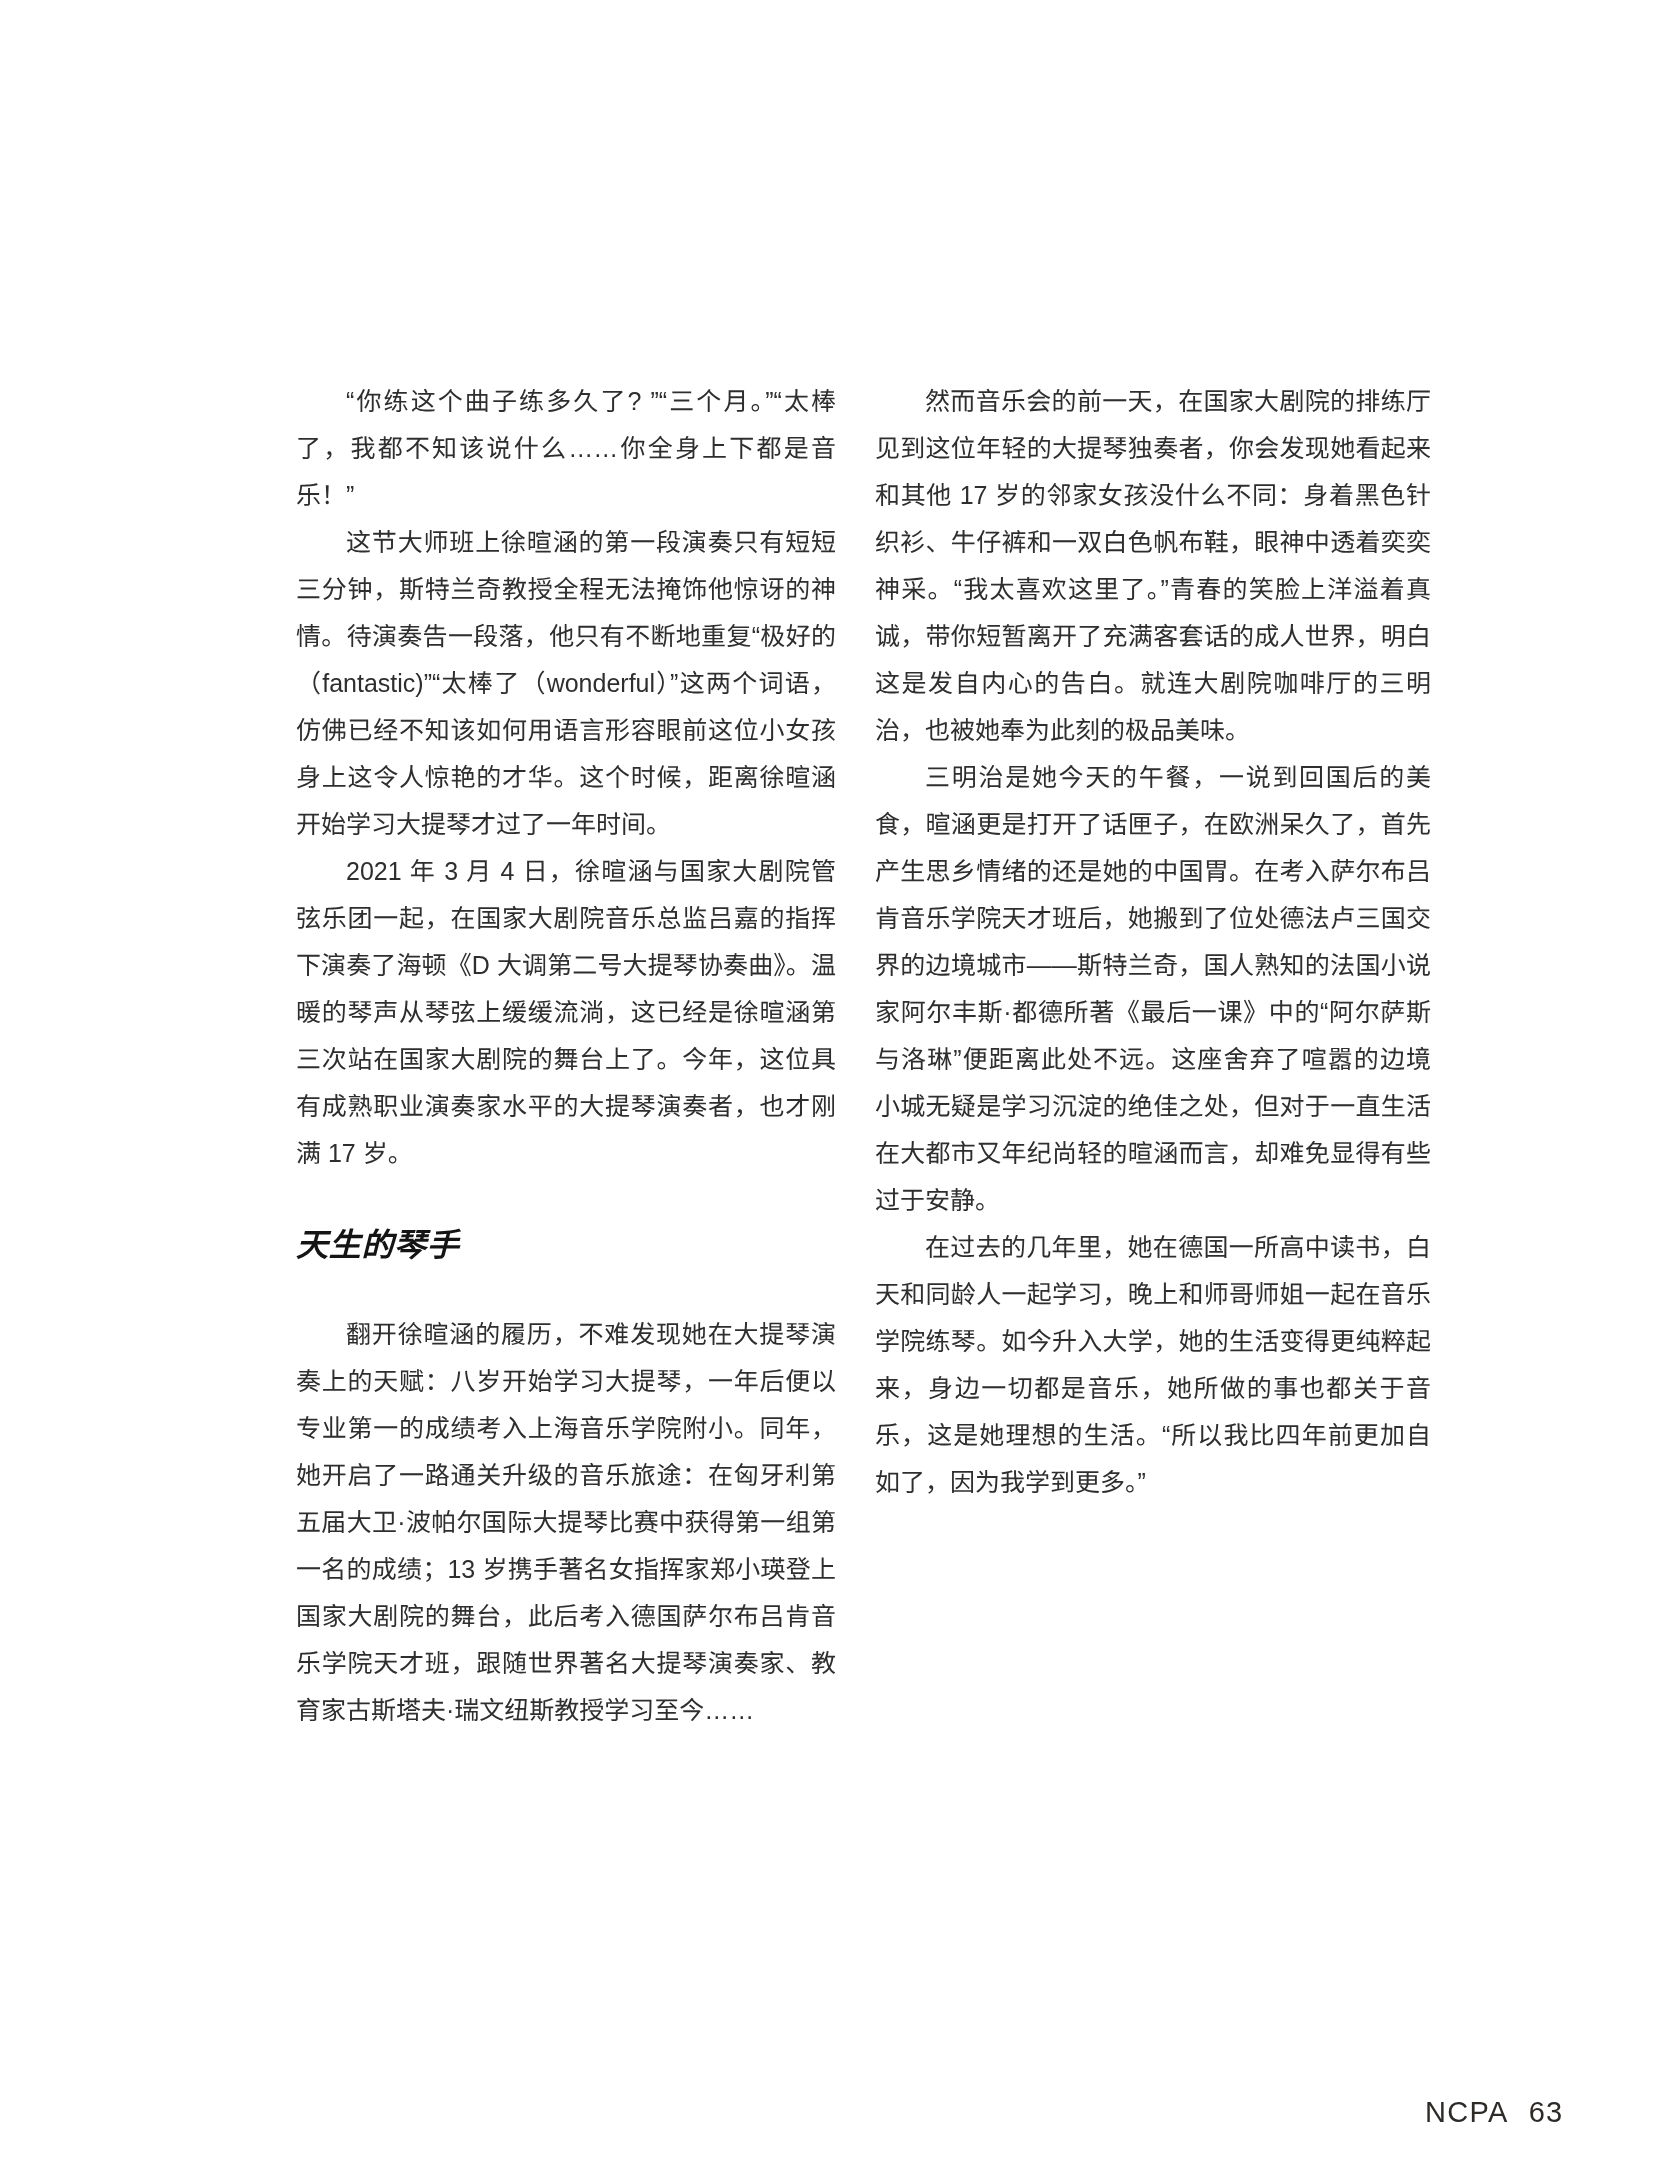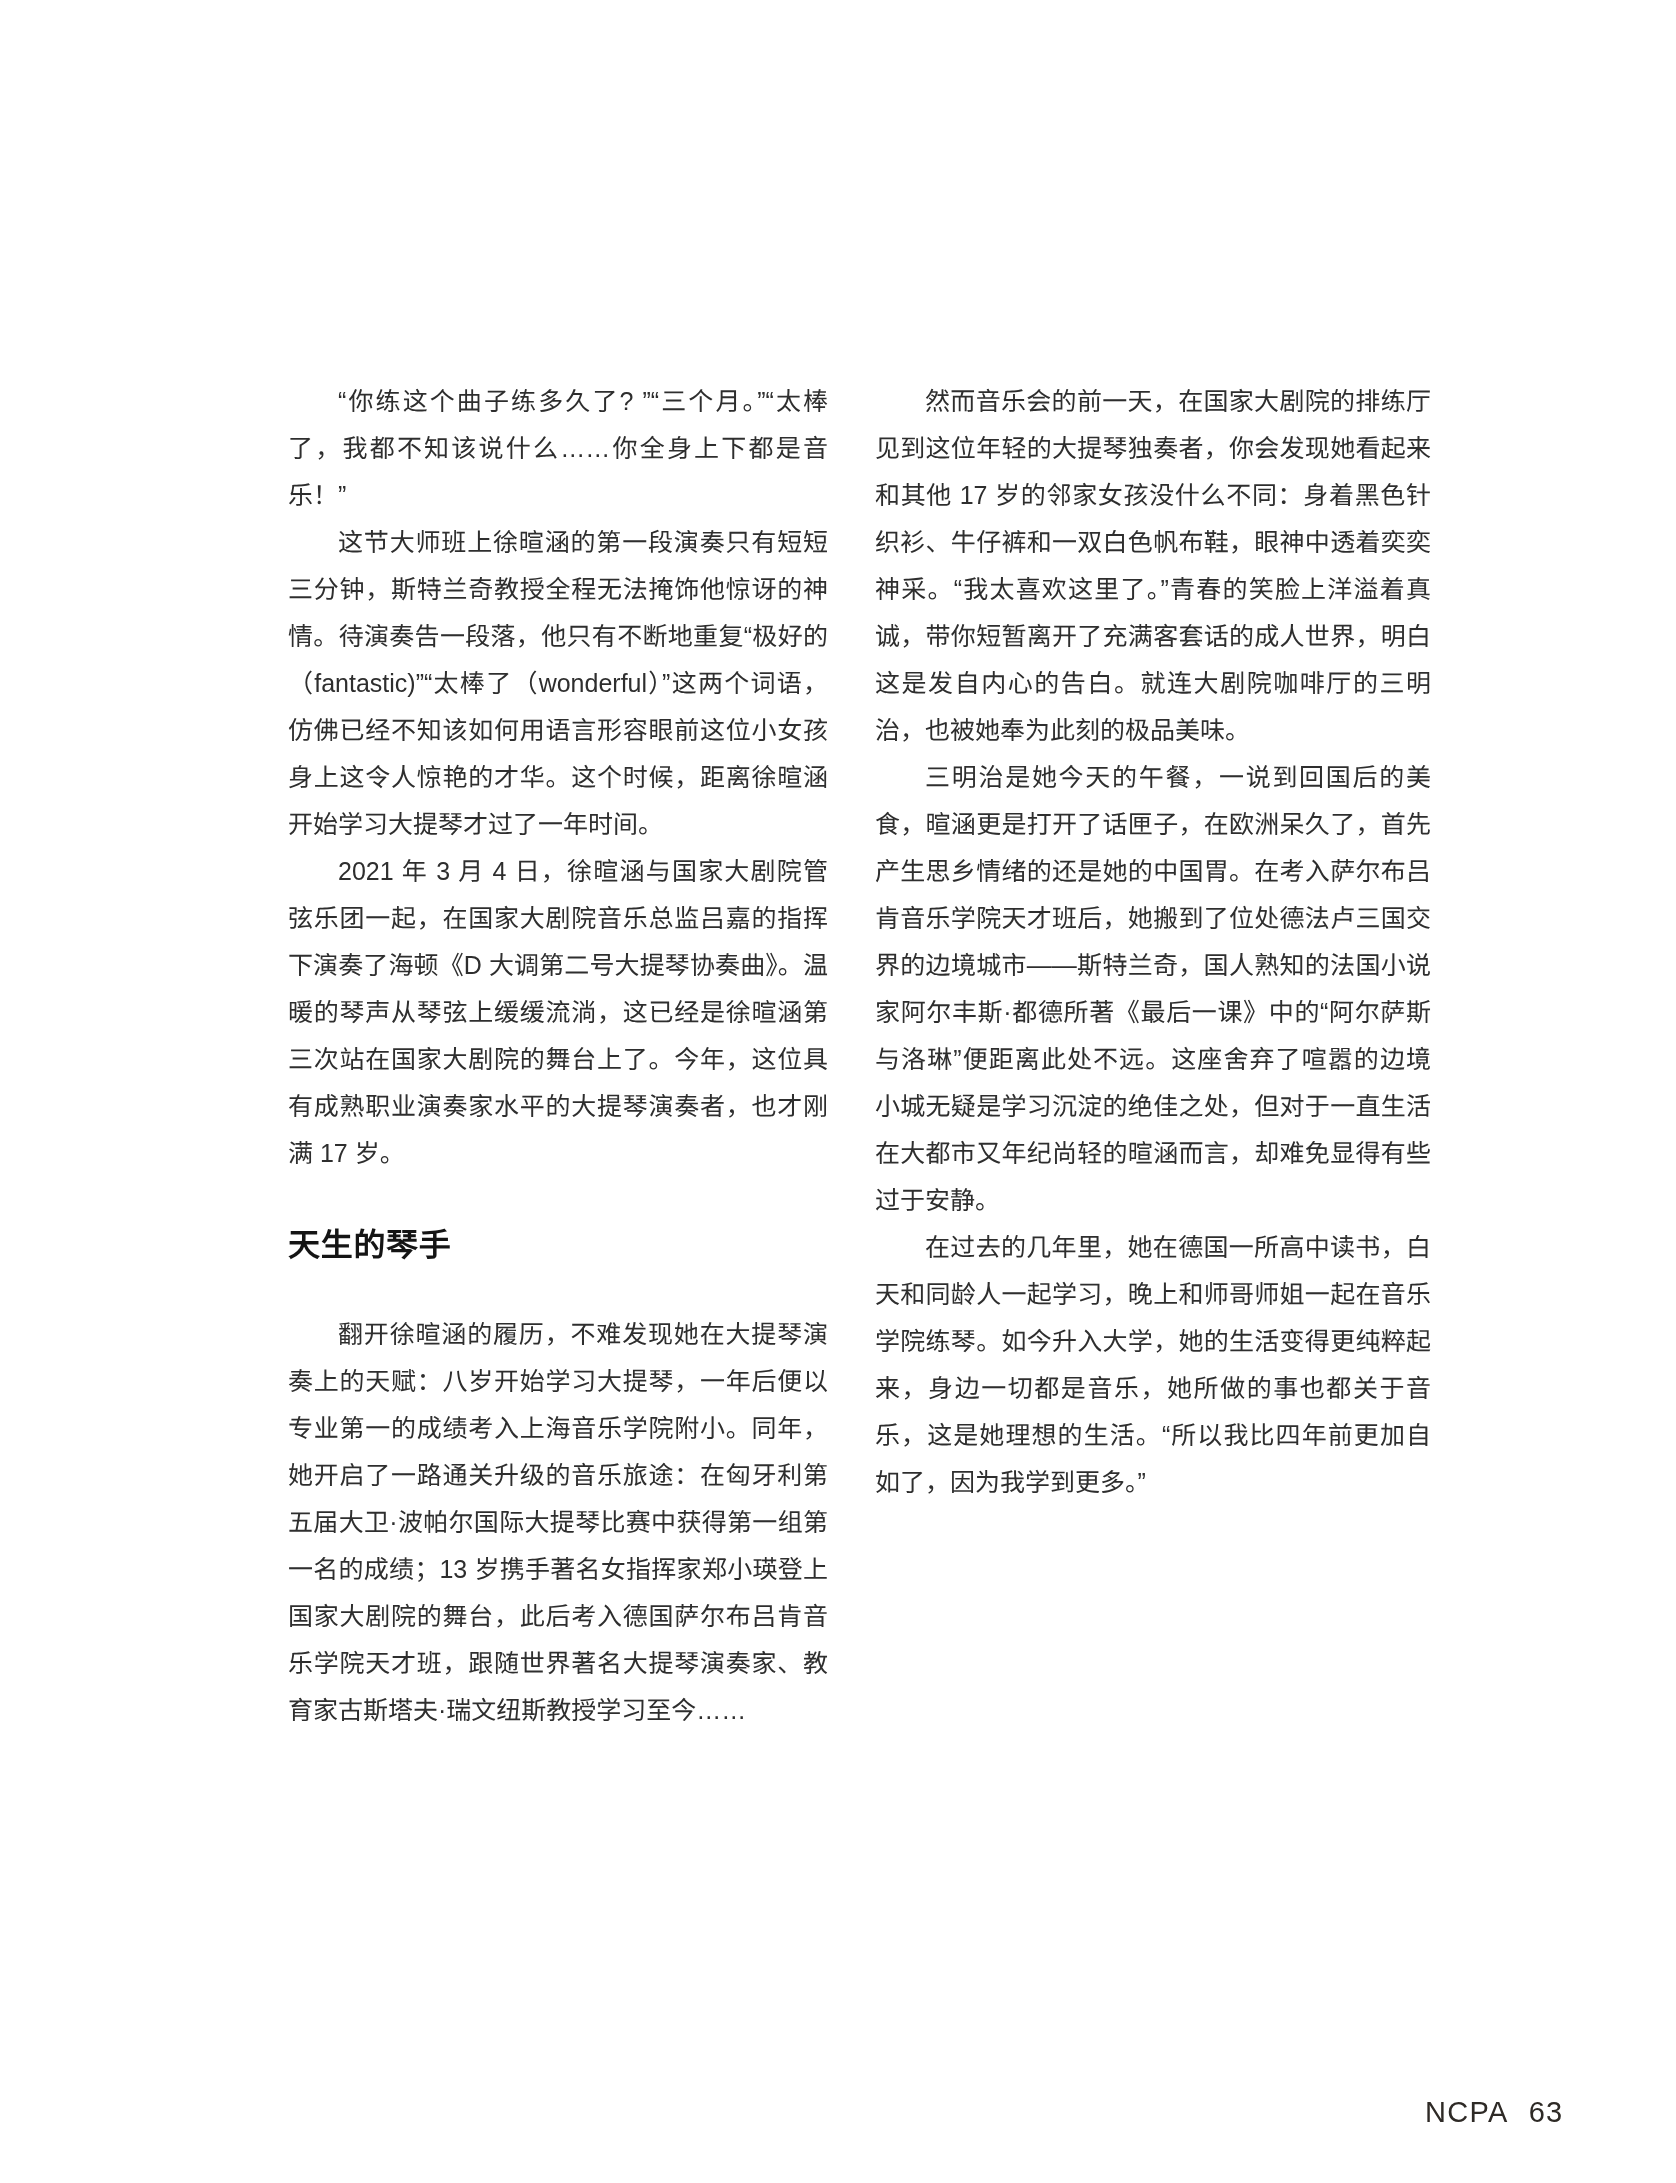--- a/index.html
+++ b/index.html
@@ -18,35 +18,36 @@
   .column {
     position: absolute;
     top: 378px;
     color: #2e2e2e;
     font-size: 25px;
     line-height: 47px;
     text-align: justify;
     text-justify: inter-ideograph;
     font-weight: 300;
   }
-  .column-left  { left: 288px;  width: 540px; }
+  .column-left  { left: 296px;  width: 540px; }
   .column-right { left: 875px; width: 556px; }
   .column p {
     margin: 0;
     padding: 0;
     text-indent: 2em;
   }
   .section-heading {
     font-size: 32px;
     font-weight: 700;
     color: #141414;
     line-height: 47px;
     text-indent: 0;
     letter-spacing: 0.7px;
     margin: 45px 0 42px 0;
+    font-style: italic;
   }
   .footer {
     position: absolute;
     left: 1425px;
     top: 2066px;
     font-size: 29px;
     line-height: 29px;
     color: #2e2a26;
     letter-spacing: 1.3px;
     white-space: nowrap;

